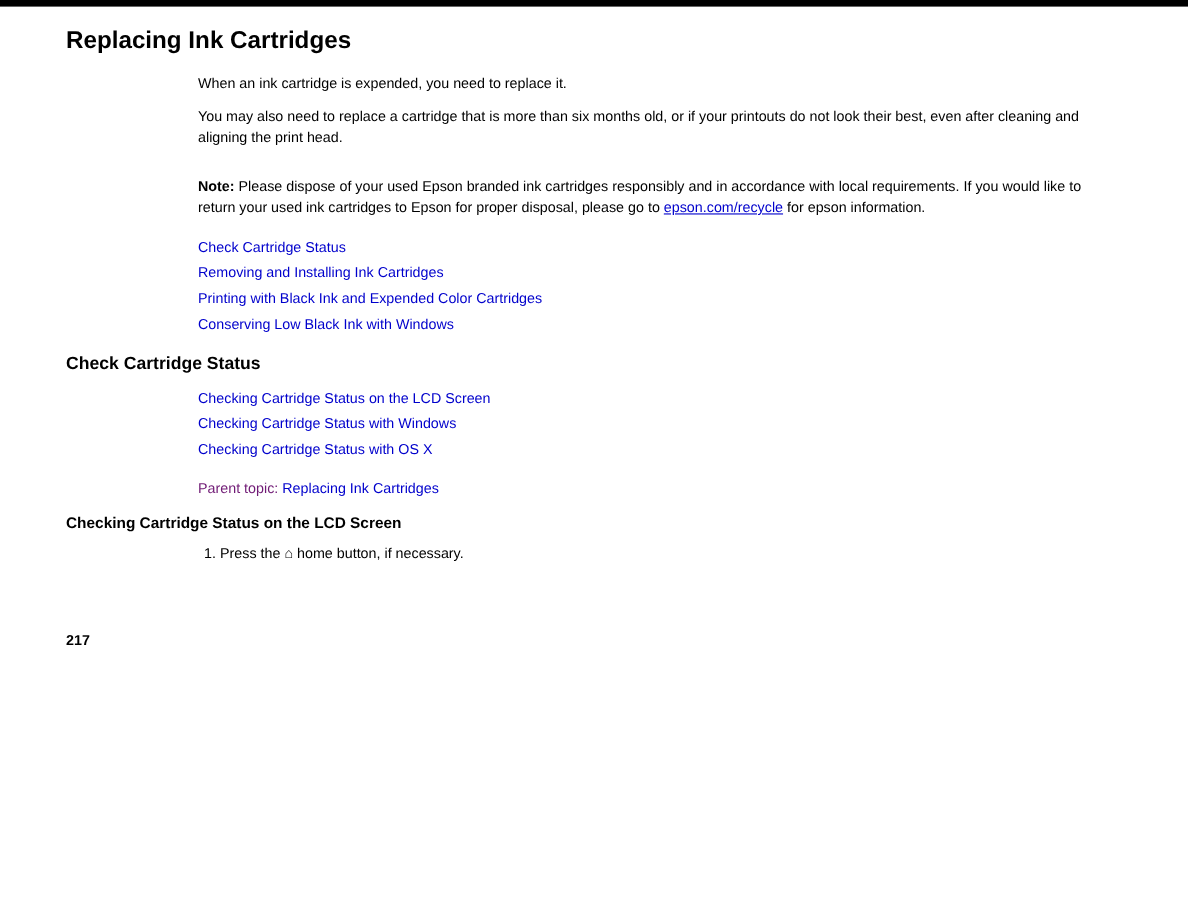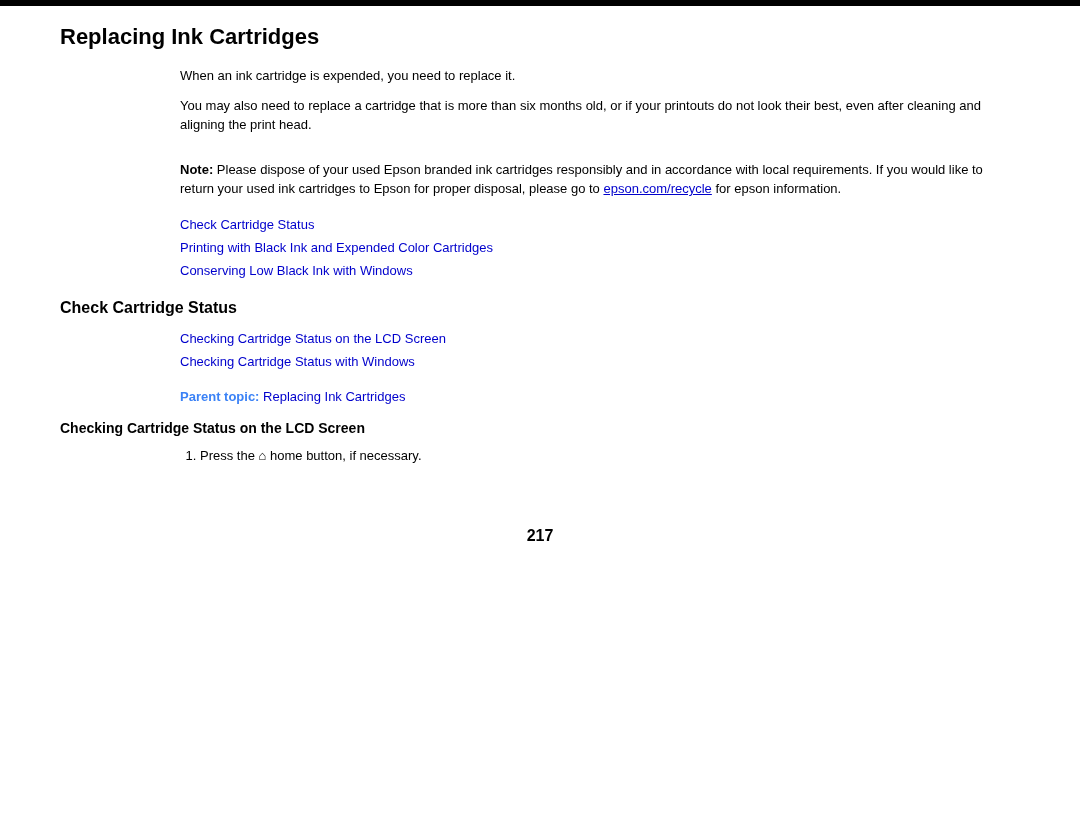--- a/index.html
+++ b/index.html
@@ -90,22 +90,22 @@
       margin-bottom: 10px;
     }
 
     .parent-topic-line {
       margin-left: 120px;
       margin-bottom: 16px;
       font-size: 13px;
     }
 
     .parent-topic-line .label {
-      font-weight: bold;
-      color: #3b82f6;
+      font-weight: normal;
+      color: #701a75;
     }
 
     .parent-topic-line a {
       color: #0000cc;
       text-decoration: none;
       cursor: pointer;
     }
 
     .numbered-list {
       margin-left: 140px;
@@ -113,22 +113,22 @@
     }
 
     .numbered-list li {
       font-size: 13px;
       line-height: 1.6;
       color: #000000;
       margin-bottom: 4px;
     }
 
     .page-number {
-      text-align: center;
-      font-size: 16px;
+      text-align: left;
+      font-size: 13px;
       font-weight: bold;
       color: #000000;
       margin-top: 60px;
       padding-bottom: 20px;
     }
   </style>
 </head>
 <body>
 
 <div class="page-container">
@@ -148,32 +148,34 @@
     <br>
 
     
     <p class="note-paragraph">
       <span><strong>Note:</strong></span><span> Please dispose of your used Epson branded ink cartridges responsibly and in accordance with local requirements. If you would like to return your used ink cartridges to Epson for proper disposal, please go to </span><a style="color:#0000cc;text-align:center;" href="#">epson.com/recycle</a><span> for epson information.</span>
     </p>
 
     
     <div class="link-list">
       <a class="link-item" href="#">Check Cartridge Status</a>
+      <a class="link-item" href="#">Removing and Installing Ink Cartridges</a>
       <a class="link-item" href="#">Printing with Black Ink and Expended Color Cartridges</a>
       <a class="link-item" href="#">Conserving Low Black Ink with Windows</a>
     </div>
 
     
     <h2 class="section-title">Check Cartridge Status</h2>
 
 
     
     <div class="link-list">
       <a class="link-item" href="#">Checking Cartridge Status on the LCD Screen</a>
       <a class="link-item" href="#">Checking Cartridge Status with Windows</a>
+      <a class="link-item" href="#">Checking Cartridge Status with OS X</a>
     </div>
 
     
     <div class="parent-topic-line">
       <span class="label">Parent topic:</span>
       <a href="#" style="color:#0000cc;">Replacing Ink Cartridges</a>
     </div>
 
     
     <h2 class="sub-section-title">Checking Cartridge Status on the LCD Screen</h2>

